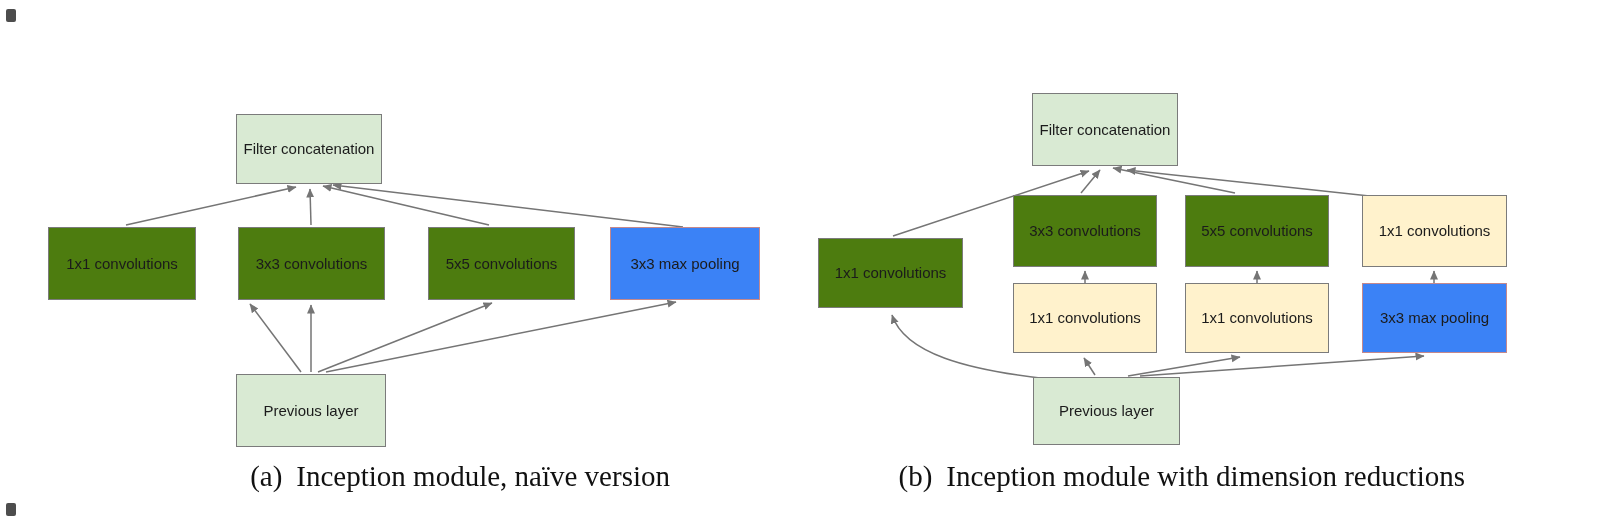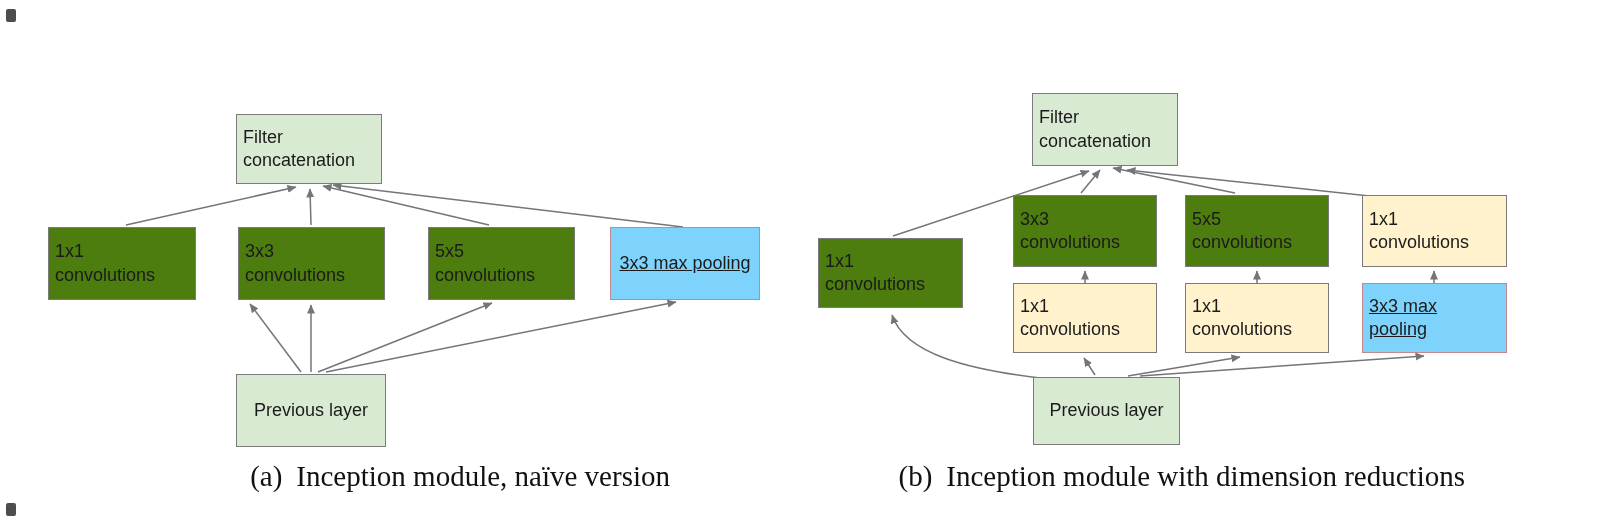--- a/index.html
+++ b/index.html
@@ -2,25 +2,25 @@
 <html><head>
 <meta charset="utf-8">
 <style>
   html,body{margin:0;padding:0;background:#ffffff;}
   body{width:1600px;height:526px;overflow:hidden;position:relative;
        font-family:"Liberation Sans", sans-serif;}
   .canvas{position:absolute;inset:0;width:1600px;height:526px;background:#ffffff;}
   svg.arrows{position:absolute;left:0;top:0;width:1600px;height:526px;pointer-events:none;}
   .node{position:absolute;border:1.5px solid #7b7b7b;box-sizing:border-box;
         display:flex;align-items:center;justify-content:center;text-align:left;
-        font-size:18px;line-height:1.3;color:#1b1b1b;padding:2px 6px;}
+        font-size:15px;line-height:1.3;color:#1b1b1b;padding:2px 6px;}
   .green{background:#d9ead3;}
   .blue{background:#4d7c0f;}
   .yellow{background:#fff2cc;}
-  .pink{background:#7dd3fc;border-color:#c4888c;text-decoration:underline;}
+  .pink{background:#3b82f6;border-color:#c4888c;}
   .caption{position:absolute;font-family:"Liberation Serif", serif;
            font-size:29px;color:#111;text-align:right;white-space:nowrap;}
   .caption .gap{display:inline-block;width:14px;}
   .watermark{position:absolute;left:1378px;top:489px;font-size:17px;
              color:#9b9b9b;white-space:nowrap;letter-spacing:0.5px;}
   .artifact{position:absolute;width:10px;height:13px;background:#2e2e2e;
             border-radius:2px;opacity:.85;}
 </style>
 </head>
 <body>

